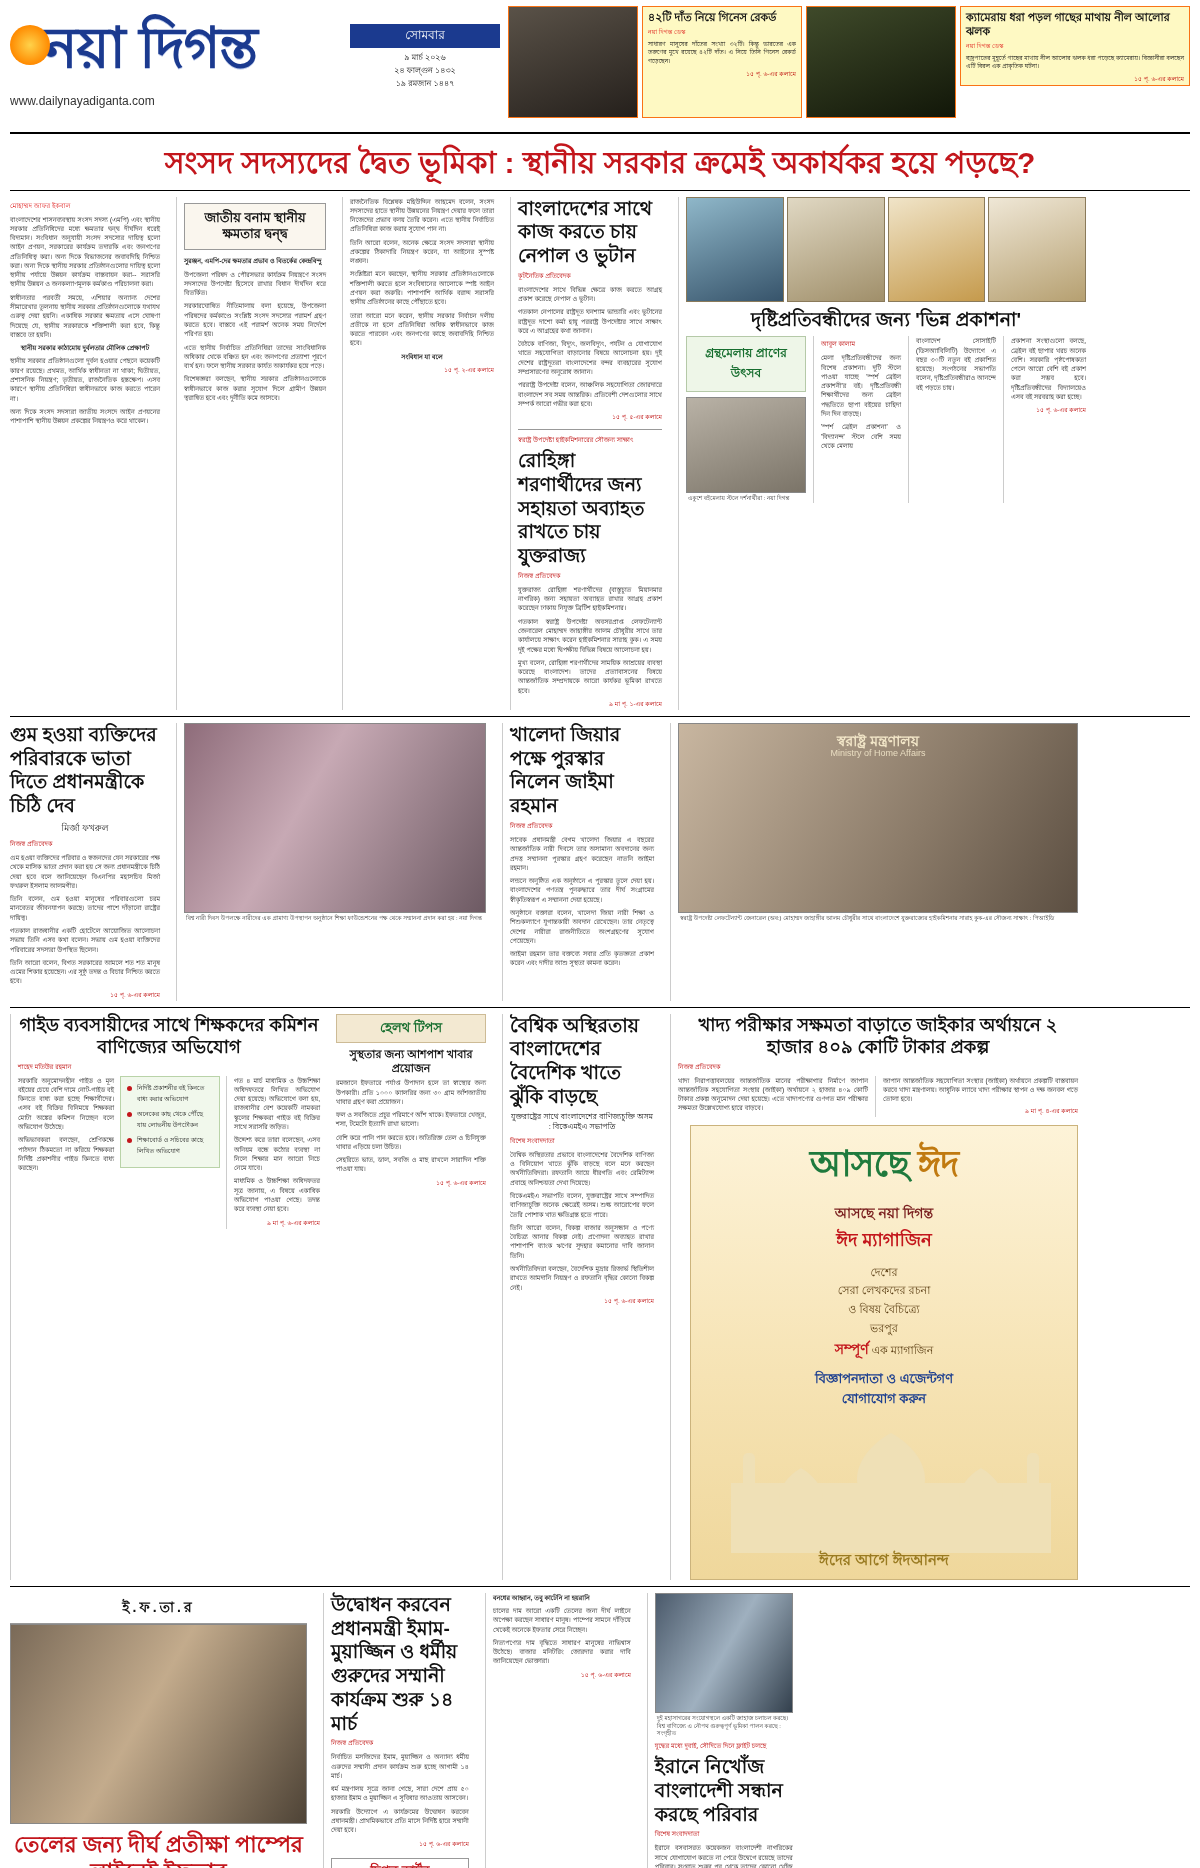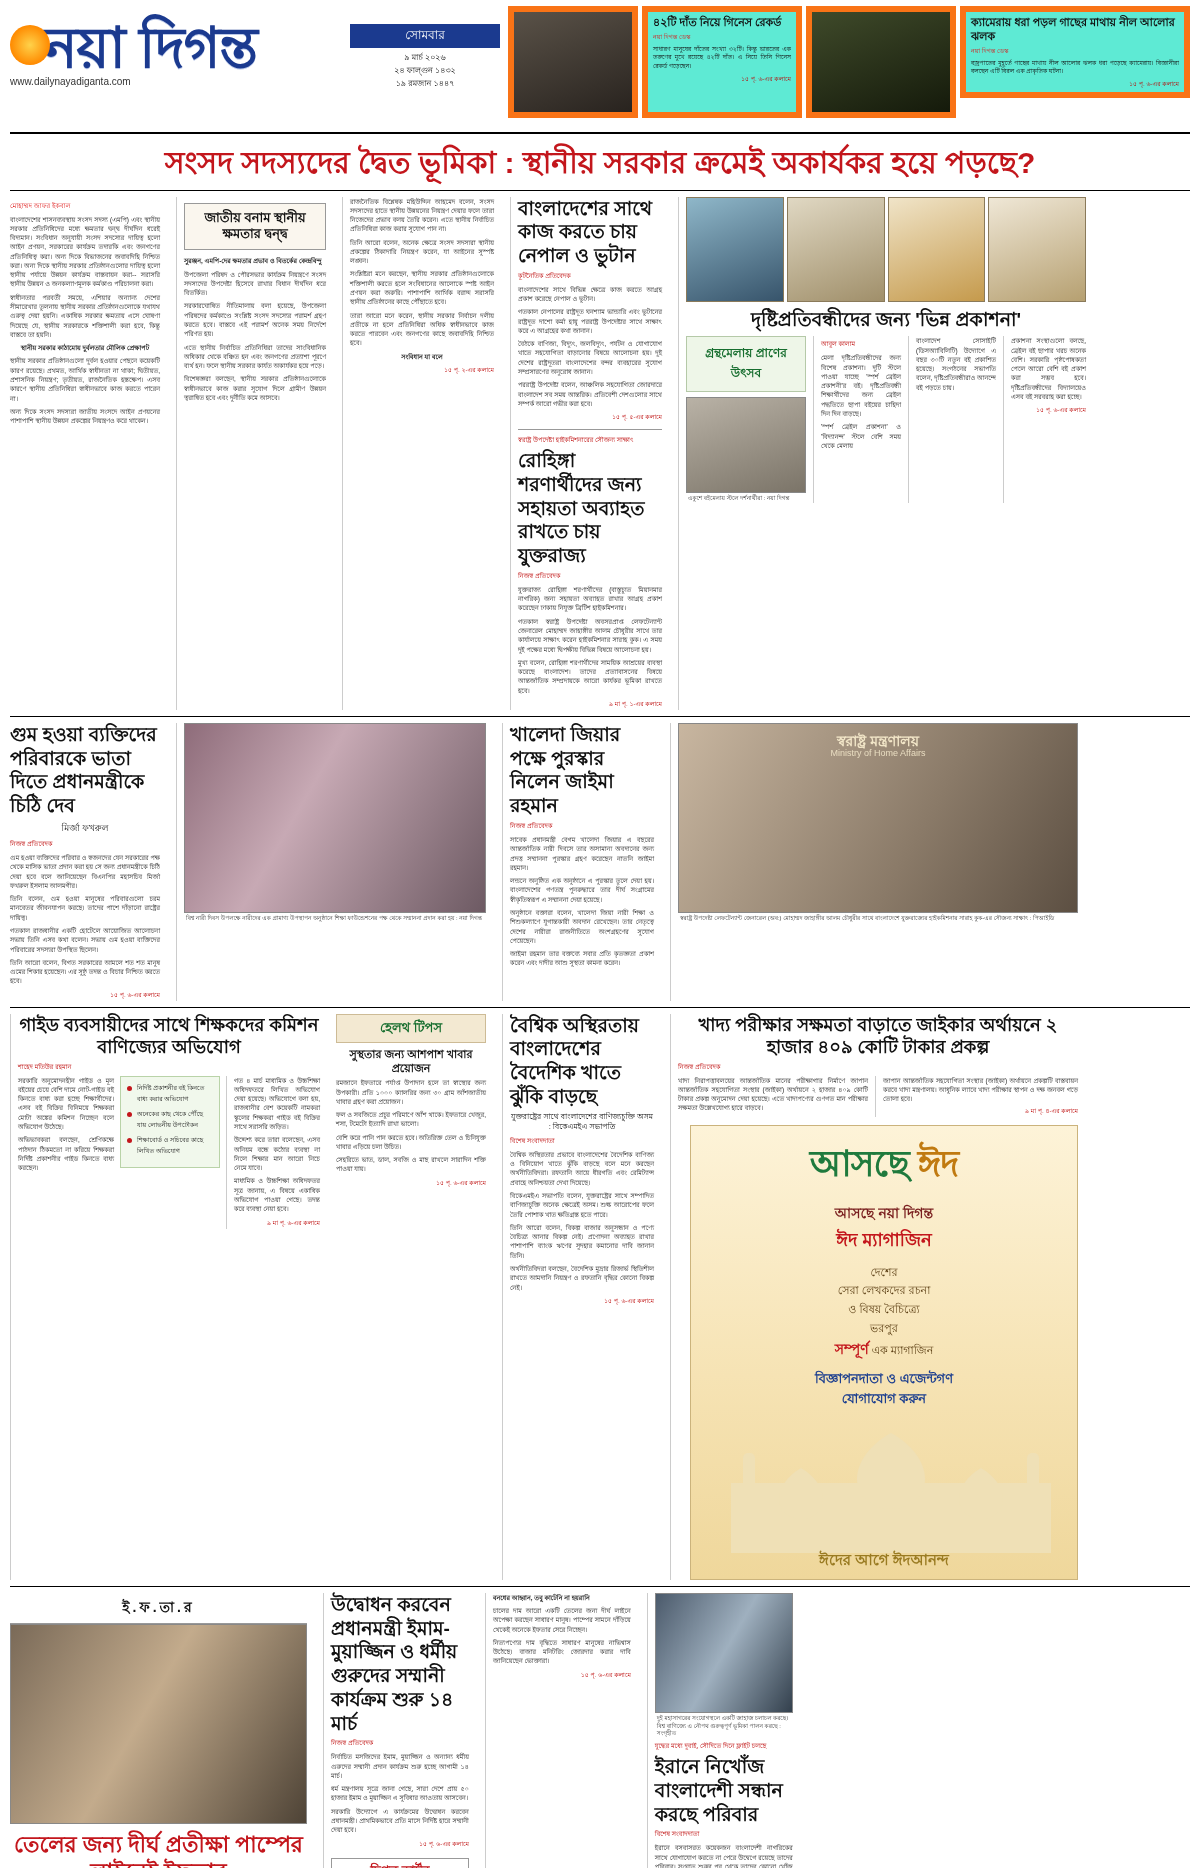--- a/index.html
+++ b/index.html
@@ -29,23 +29,23 @@
   }
   .logo .sun {
     display:inline-block; width:40px; height:40px; border-radius:50%;
     background:radial-gradient(circle at 50% 50%, #ffd24a 0%, #ff8a00 70%, #ff6a00 100%);
     vertical-align:-4px; margin-right:-6px;
     position:relative; top:-6px;
   }
   .mast-dayblock { position:absolute; right:0; top:18px; text-align:center; width:150px; }
   .daybadge { background:#1b3a8f; color:#fff; font-size:12px; font-weight:normal; padding:2px 0; }
   .datestrip { font-size:8px; margin-top:4px; line-height:1.6; }
-  .site { font-size:10px; color:#333; margin-top:0; }
+  .site { font-size:12px; color:#333; margin-top:18px; }
   .mast-right { flex:1; display:flex; gap:4px; }
-  .topbox { border:6px solid #f97316; background:#5eead4; overflow:hidden; position:relative; }
+  .topbox { border:1px solid #f97316; background:#fef9c3; overflow:hidden; position:relative; }
   .topbox .ph { background:#2b2b2b; width:100%; height:100%; }
   .topcap { font-size:11px; font-weight:bold; line-height:1.25; padding:4px 5px 0 5px; }
   .topsub { font-size:6.2px; color:#d11; padding:2px 5px; }
   .topbody { font-size:6px; line-height:1.45; padding:0 5px; text-align:justify; }
 
   
   .lead-wrap { margin-top:6px; border-top:2px solid #000; border-bottom:1px solid #000; }
   .lead-title {
     color:#c3161c; font-size:30px; font-weight:bold; line-height:1.25;
     text-align:center; padding:10px 4px 8px 4px;
@@ -128,21 +128,21 @@
       </div>
       <div class="topbox" style="width:160px;height:112px;">
         <div class="topcap">৪২টি দাঁত নিয়ে গিনেস রেকর্ড</div>
         <div class="topsub">নয়া দিগন্ত ডেস্ক</div>
         <div class="topbody">সাধারণ মানুষের দাঁতের সংখ্যা ৩২টি। কিন্তু ভারতের এক তরুণের মুখে রয়েছে ৪২টি দাঁত। এ নিয়ে তিনি গিনেস রেকর্ড গড়েছেন।</div>
         <div class="more" style="padding-right:5px;">১৫ পৃ. ৬-এর কলামে</div>
       </div>
       <div class="topbox" style="width:150px;height:112px;">
         <div class="ph" style="background:linear-gradient(160deg,#3f4a2a,#111608);height:112px;"></div>
       </div>
-      <div class="topbox" style="flex:1;height:92px;">
+      <div class="topbox" style="flex:1;height:80px;">
         <div class="topcap">ক্যামেরায় ধরা পড়ল গাছের মাথায় নীল আলোর ঝলক</div>
         <div class="topsub">নয়া দিগন্ত ডেস্ক</div>
         <div class="topbody">বজ্রপাতের মুহূর্তে গাছের মাথায় নীল আলোর ঝলক ধরা পড়েছে ক্যামেরায়। বিজ্ঞানীরা বলছেন এটি বিরল এক প্রাকৃতিক ঘটনা।</div>
         <div class="more" style="padding-right:5px;">১৫ পৃ. ৬-এর কলামে</div>
       </div>
     </div>
   </div>
 
   <div class="lead-wrap">
     <div class="lead-title">সংসদ সদস্যদের দ্বৈত ভূমিকা : স্থানীয় সরকার ক্রমেই অকার্যকর হয়ে পড়ছে?</div>

